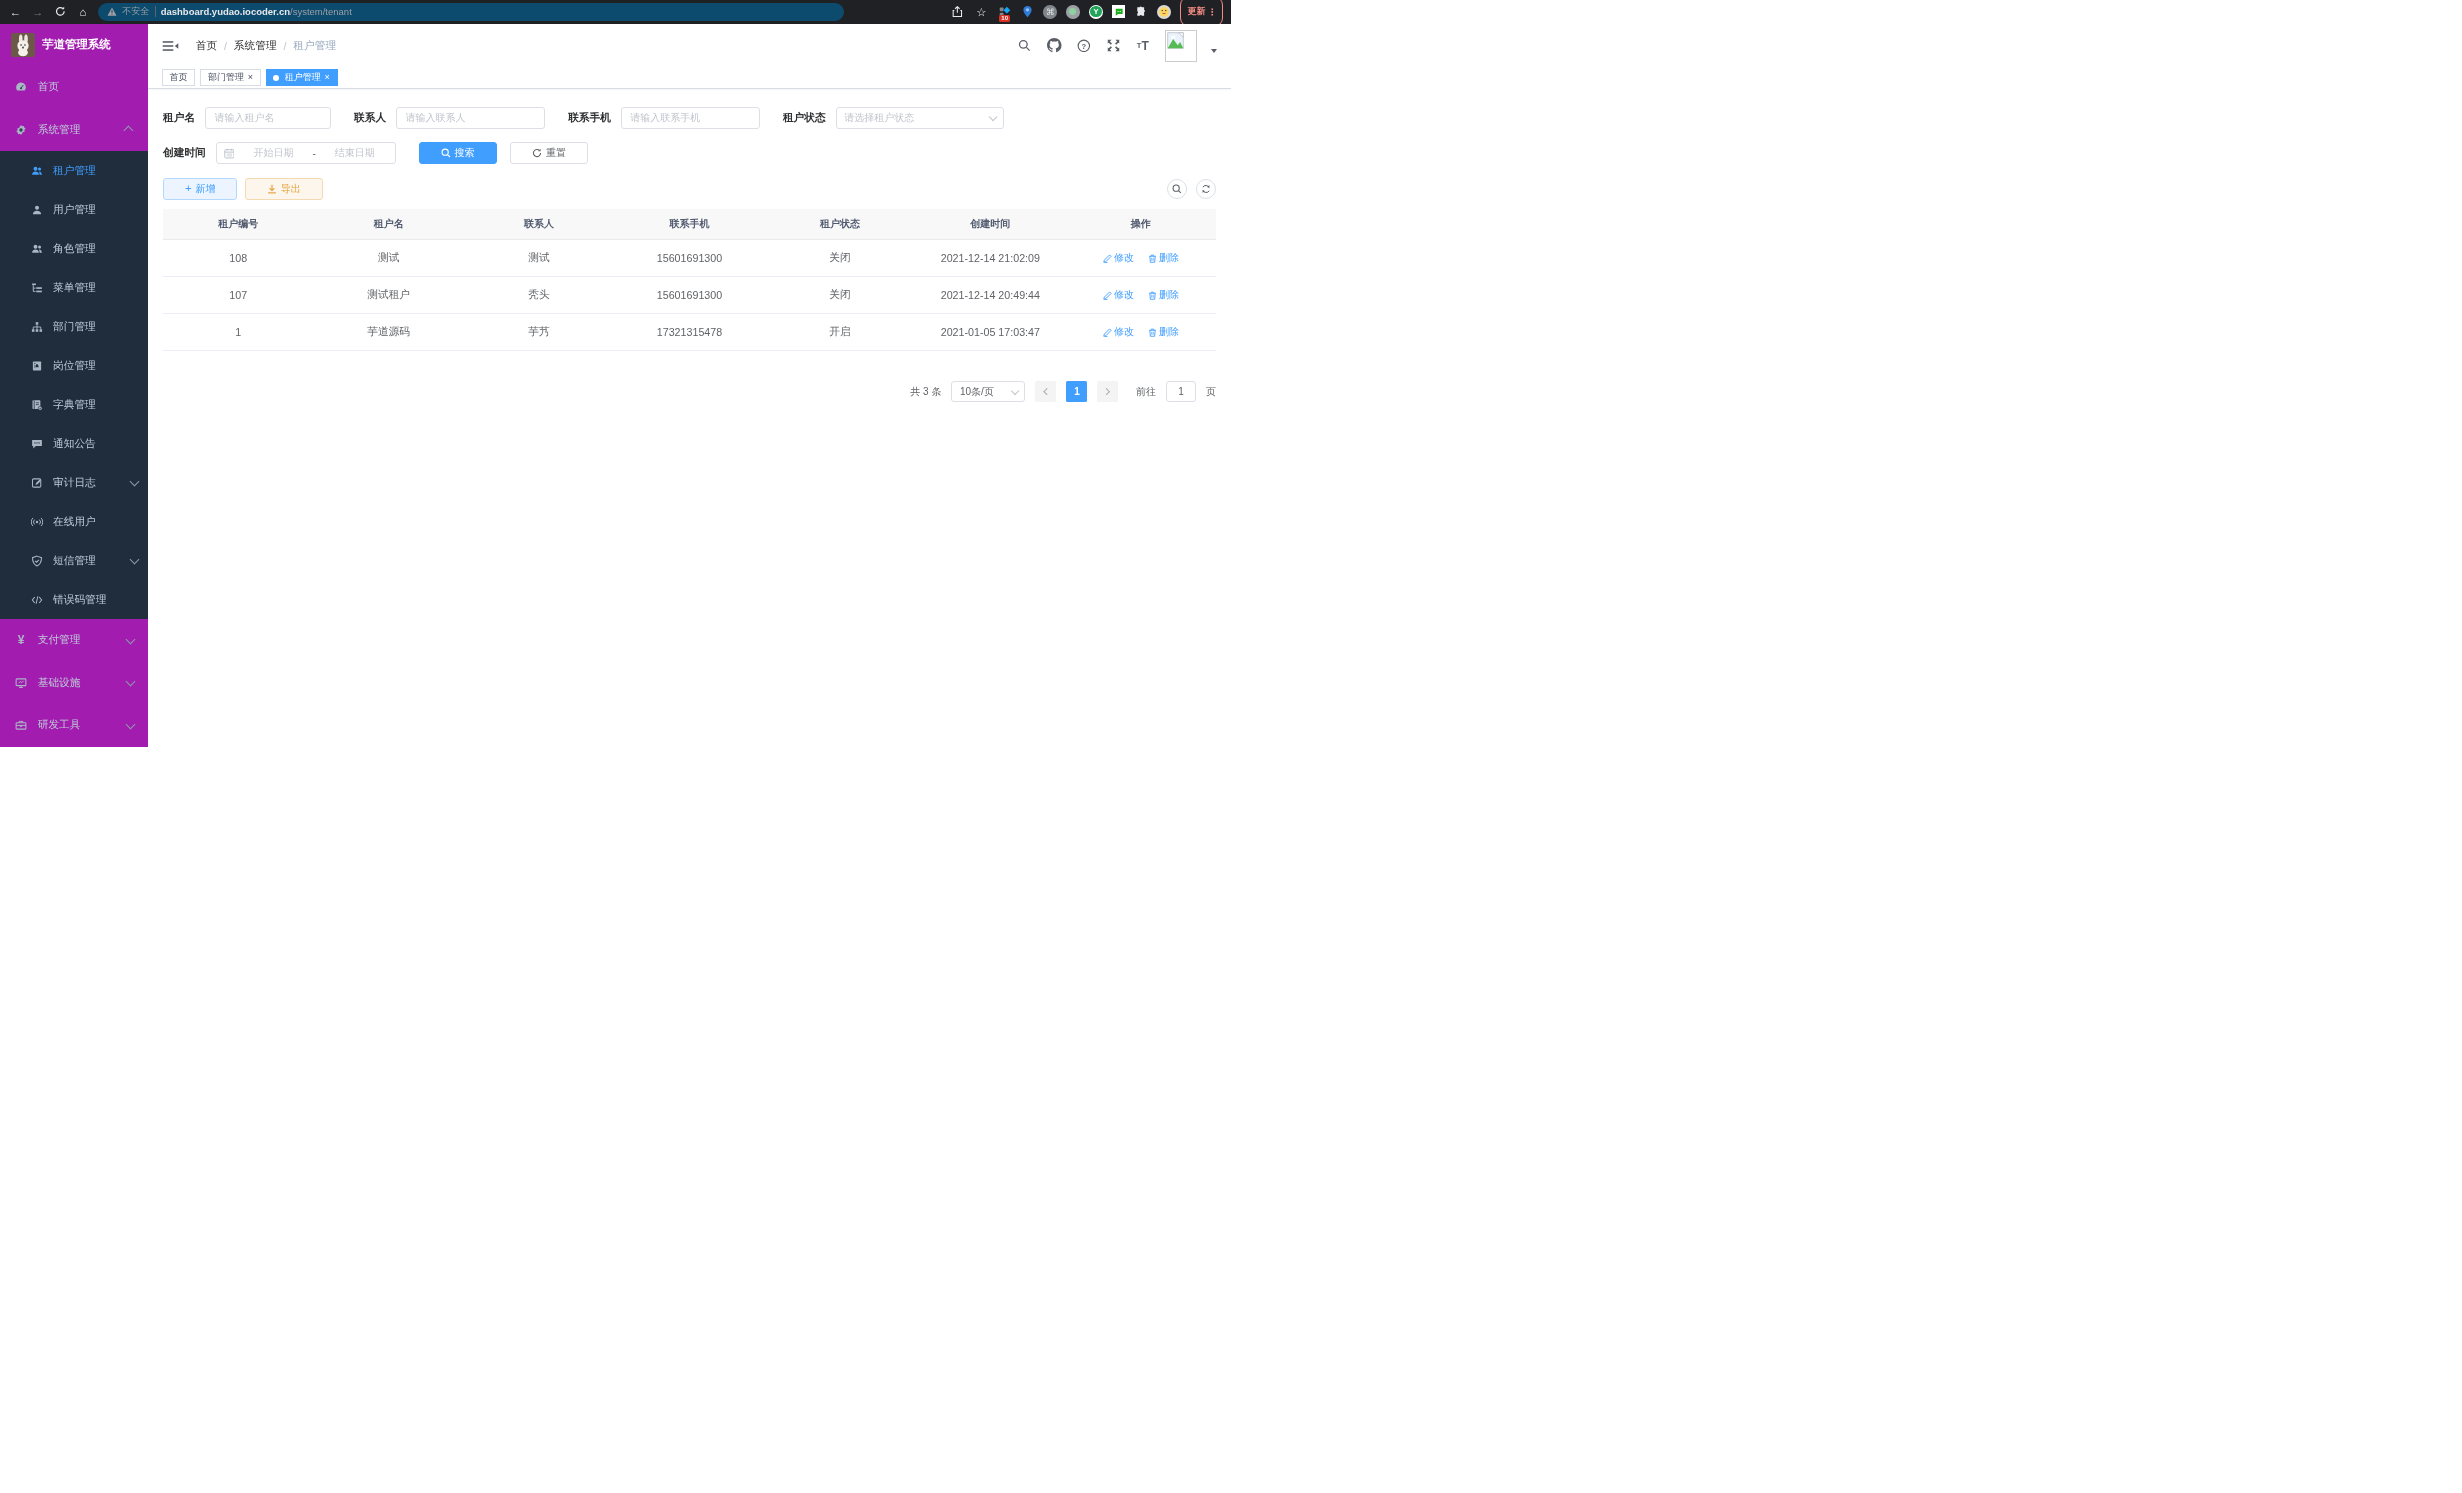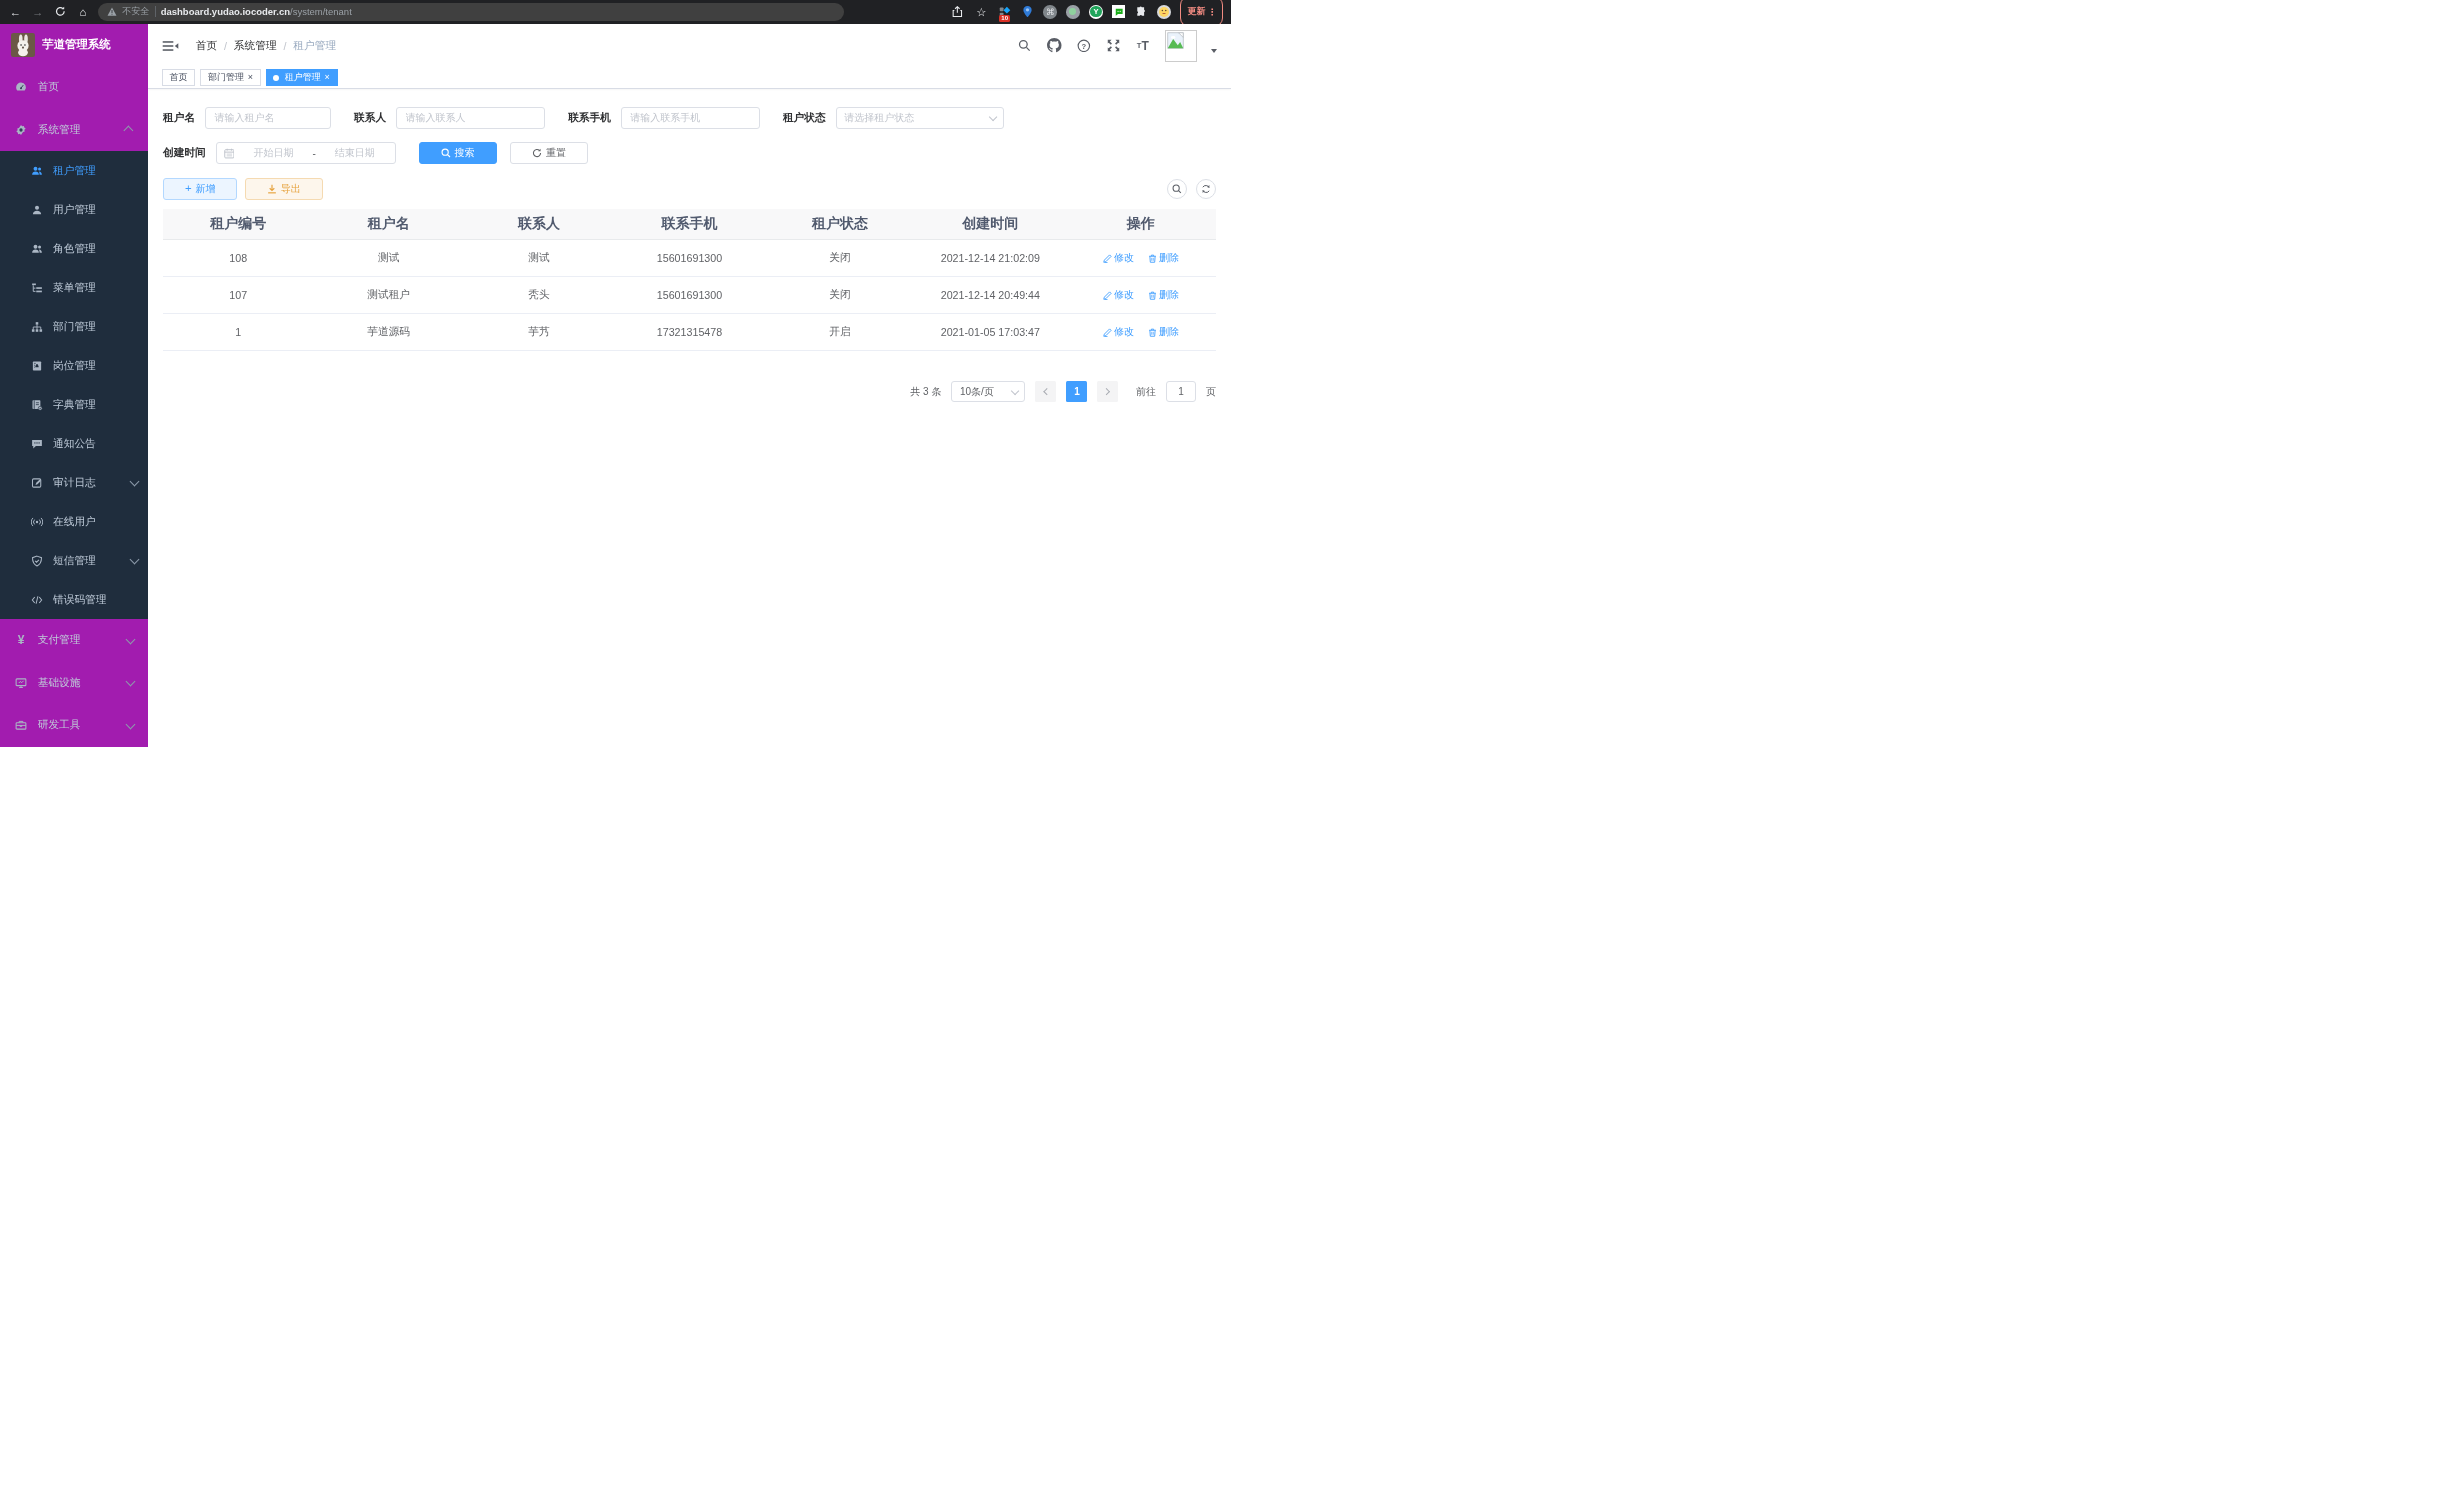--- a/index.html
+++ b/index.html
@@ -4,21 +4,21 @@
 <style>
   * { margin:0; padding:0; box-sizing:border-box; }
   html,body { background:#fff; }
   body { font-family:"Liberation Sans","DejaVu Sans",sans-serif; }
   .screen { width:1231px; height:747px; overflow:hidden; position:relative; background:#fff; }
 
   
   .browser { height:23.6px; background:#202124; display:flex; align-items:center; padding:0 7.6px; gap:7.6px; }
   .bnav { width:15px; height:15px; display:flex; align-items:center; justify-content:center; color:#e8eaed; font-size:11.4px; cursor:pointer; }
   .bnav.dim { color:#74777b; }
-  .url-pill { flex:1; height:18px; max-width:746px; background:#404040; border-radius:9px; display:flex; align-items:center; padding:0 9px; gap:5.3px; }
+  .url-pill { flex:1; height:18px; max-width:746px; background:#0c4a6e; border-radius:9px; display:flex; align-items:center; padding:0 9px; gap:5.3px; }
   .sec-label { color:#9aa0a6; font-size:9px; }
   .pill-sep { width:0.8px; height:10.7px; background:#5f6368; }
   .url { font-size:9.5px; color:#e8eaed; font-weight:600; }
   .url .path { color:#9aa0a6; font-weight:400; }
   .bright { display:flex; align-items:center; gap:9px; margin-left:auto; }
   .ext { position:relative; width:13.7px; height:13.7px; display:flex; align-items:center; justify-content:center; font-size:8.4px; }
   .badge { position:absolute; bottom:-3px; left:1.5px; background:#d93025; color:#fff; font-size:6px; padding:0.4px 1.9px; border-radius:1.5px; font-weight:700; }
   .circ { border-radius:50%; display:flex; align-items:center; justify-content:center; }
   .update-pill { border:1.1px solid #f28b82; color:#f28b82; border-radius:9px; height:31px; display:flex; align-items:center; padding:0 6px; gap:2px; font-size:9px; font-weight:600; cursor:pointer; }
   .kebab { letter-spacing:0; font-size:9px; color:#f28b82; }
@@ -77,21 +77,21 @@
   .btn-primary { background:#409eff; border-color:#409eff; color:#fff; }
   .btn-plain-primary { background:#ecf5ff; border-color:#b3d8ff; color:#409eff; }
   .btn-plain-warning { background:#fdf6ec; border-color:#f5dab1; color:#e6a23c; }
   .toolbar { display:flex; align-items:center; margin:10.7px 0 9px 0; }
   .toolbar .gap { width:7.6px; }
   .tool-right { margin-left:auto; display:flex; gap:9px; }
   .circle-btn { width:20px; height:20px; border:0.8px solid #dcdfe6; border-radius:50%; display:flex; align-items:center; justify-content:center; color:#5a5e66; background:#fff; cursor:pointer; }
 
   
   table { width:100%; border-collapse:collapse; table-layout:fixed; }
-  th { height:31px; background:#f8f8f9; color:#515a6e; font-size:14px; font-weight:700; text-align:center; border-bottom:0.8px solid #e8eaec; }
+  th { height:31px; background:#f8f8f9; color:#515a6e; font-size:10px; font-weight:700; text-align:center; border-bottom:0.8px solid #e8eaec; }
   td { height:37px; font-size:10.7px; color:#606266; text-align:center; border-bottom:0.8px solid #ebeef5; background:#fff; }
   .op-link { color:#409eff; font-size:10px; display:inline-flex; align-items:center; gap:2.3px; cursor:pointer; }
   .op-link + .op-link { margin-left:10.7px; }
 
   
   .pager { display:flex; align-items:center; justify-content:flex-end; margin-top:30px; gap:10px; font-size:10px; color:#606266; }
   .psel { width:74px; height:21px; }
   .psel .ph { color:#606266; }
   .pbtn { min-width:21px; height:21px; background:#f4f4f5; border-radius:1.5px; display:flex; align-items:center; justify-content:center; color:#a8abb2; cursor:pointer; }
   .pbtn .pchev { width:5.3px; height:5.3px; border-right:1.2px solid #a8abb2; border-bottom:1.2px solid #a8abb2; }

